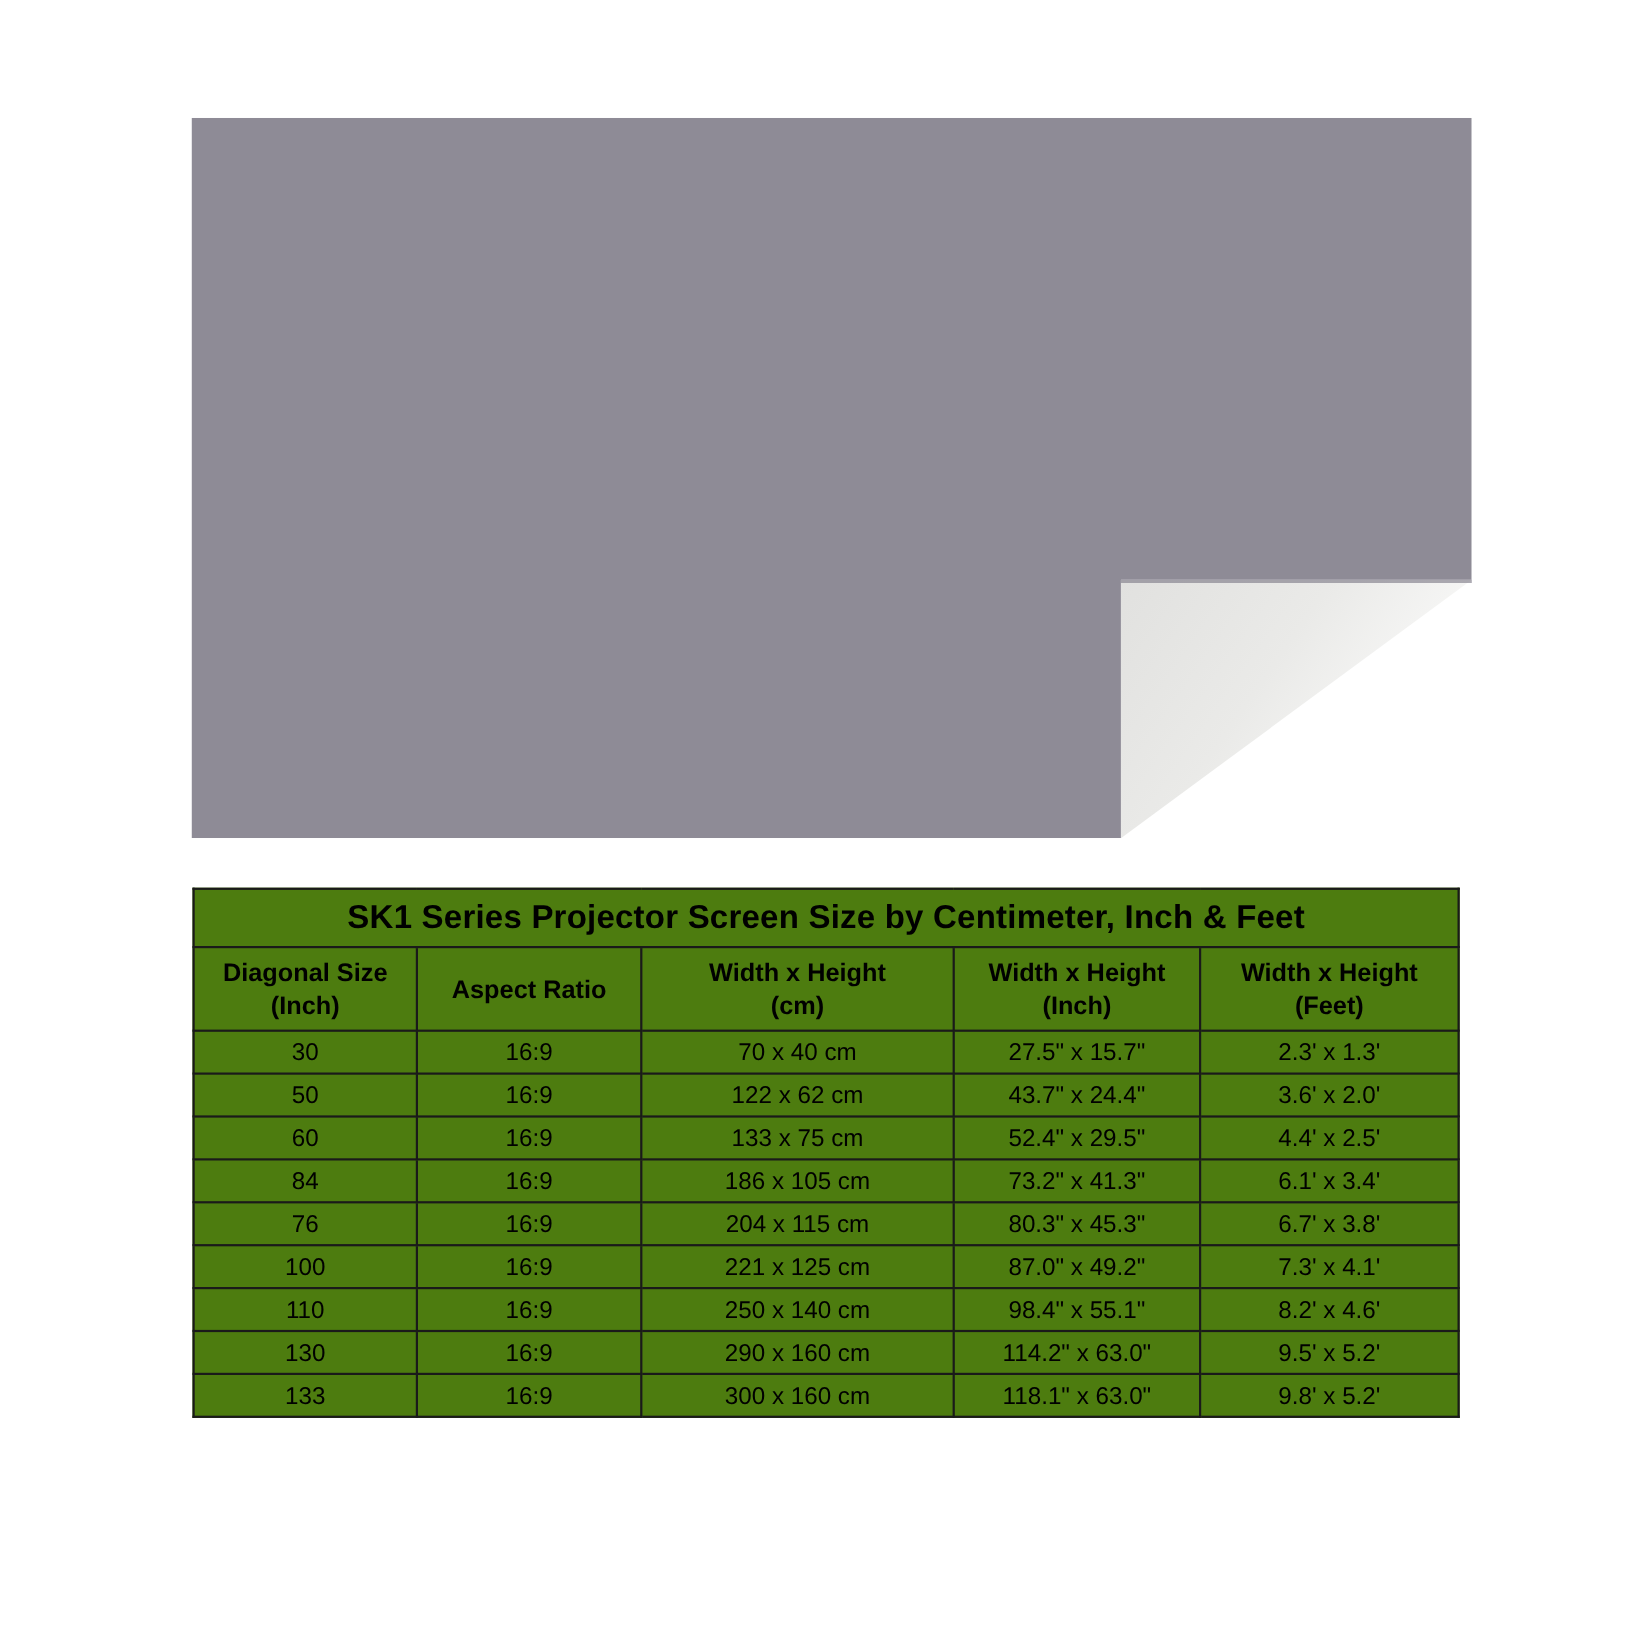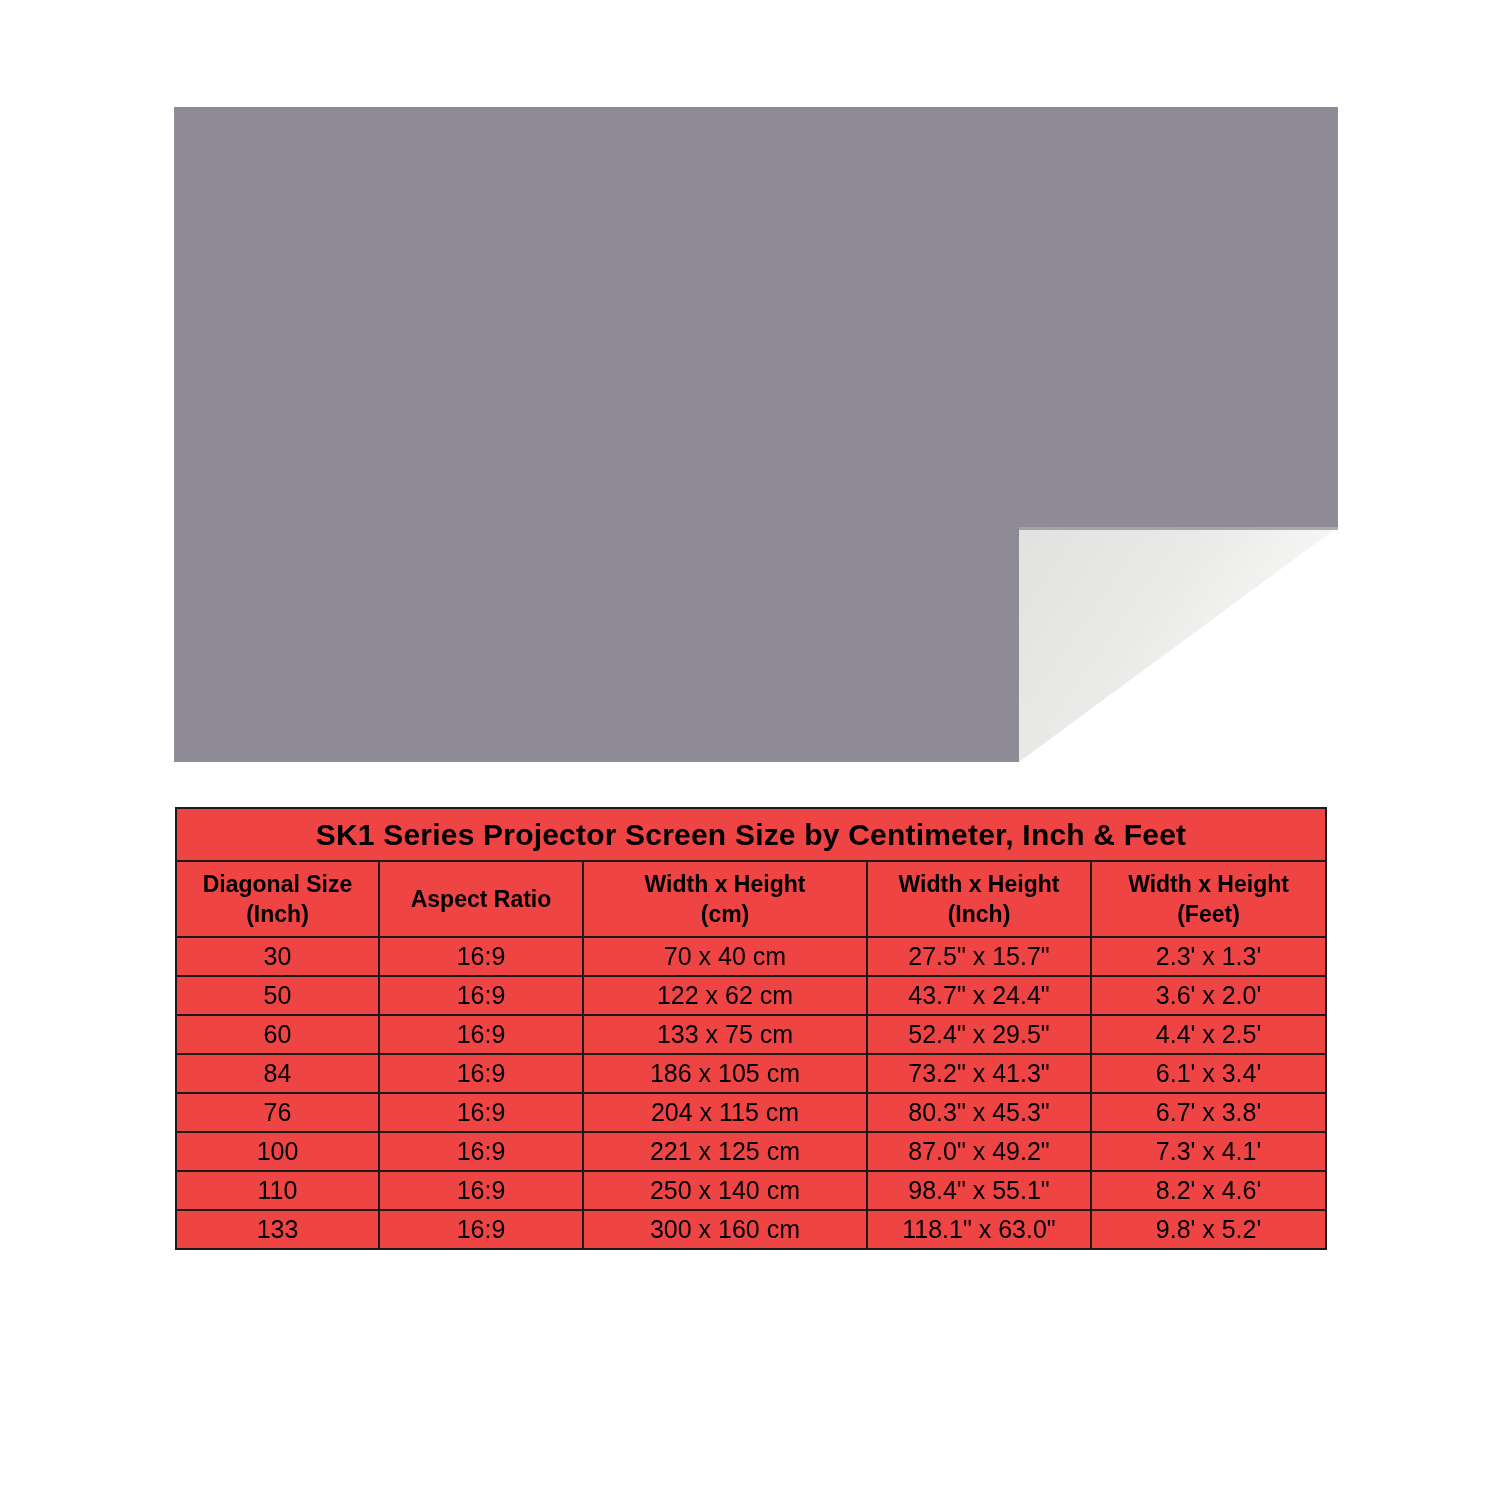--- a/index.html
+++ b/index.html
@@ -51,21 +51,21 @@
   }
 
   
   table.size-table {
     position: absolute;
     left: 175px;
     top: 807px;
     width: 1150px;
     border-collapse: collapse;
     table-layout: fixed;
-    background: #ef4444;
+    background: #4d7c0f;
     padding-left: 16px;
   }
   .size-table th, .size-table td {
     border: 2px solid #1a1a1a;
     text-align: center;
     vertical-align: middle;
     padding: 0;
   }
   .size-table .title-cell {
     height: 51px;
@@ -75,21 +75,21 @@
   }
   .size-table thead th.col-head {
     height: 74px;
     font-size: 23px;
     font-weight: bold;
     line-height: 1.32;
     white-space: pre-line;
   }
   .size-table tbody td {
     height: 37px;
-    font-size: 25px;
+    font-size: 22px;
     font-weight: normal;
   }
 </style>
 </head>
 <body>
 
 <div class="swatch">
   <div class="fabric"></div>
   <div class="flap"></div>
   <div class="flap-edge"></div>
@@ -163,20 +163,27 @@
       <td>7.3' x 4.1'</td>
     </tr>
     <tr>
       <td>110</td>
       <td>16:9</td>
       <td>250 x 140 cm</td>
       <td>98.4" x 55.1"</td>
       <td>8.2' x 4.6'</td>
     </tr>
     <tr>
+      <td>130</td>
+      <td>16:9</td>
+      <td>290 x 160 cm</td>
+      <td>114.2" x 63.0"</td>
+      <td>9.5' x 5.2'</td>
+    </tr>
+    <tr>
       <td>133</td>
       <td>16:9</td>
       <td>300 x 160 cm</td>
       <td>118.1" x 63.0"</td>
       <td>9.8' x 5.2'</td>
     </tr>
   </tbody>
 </table>
 
 </body></html>

